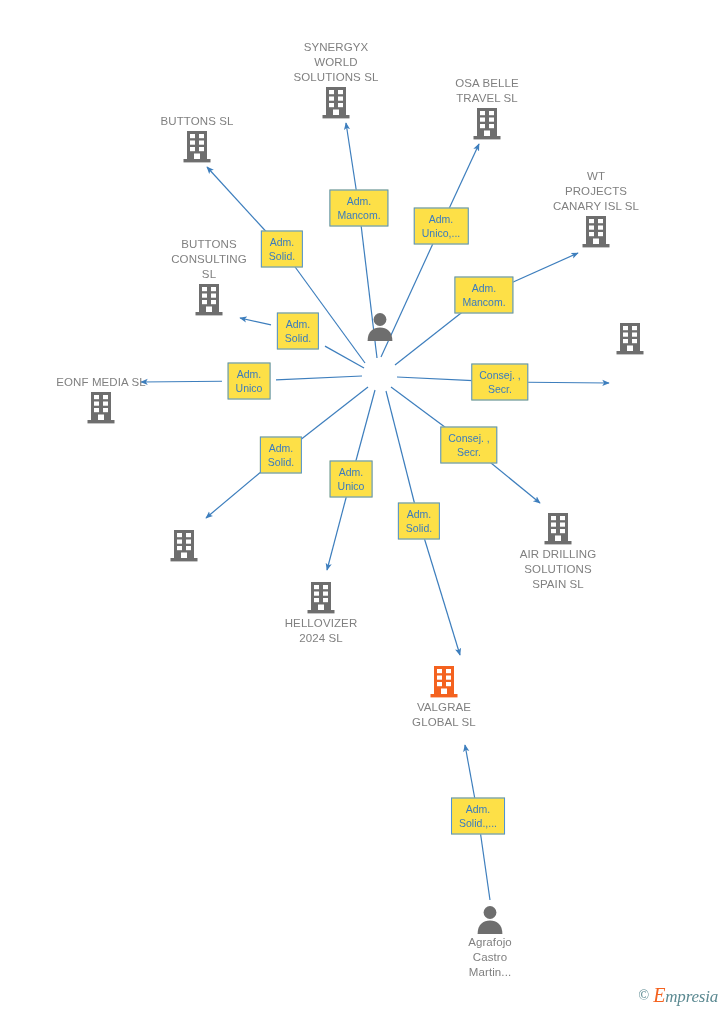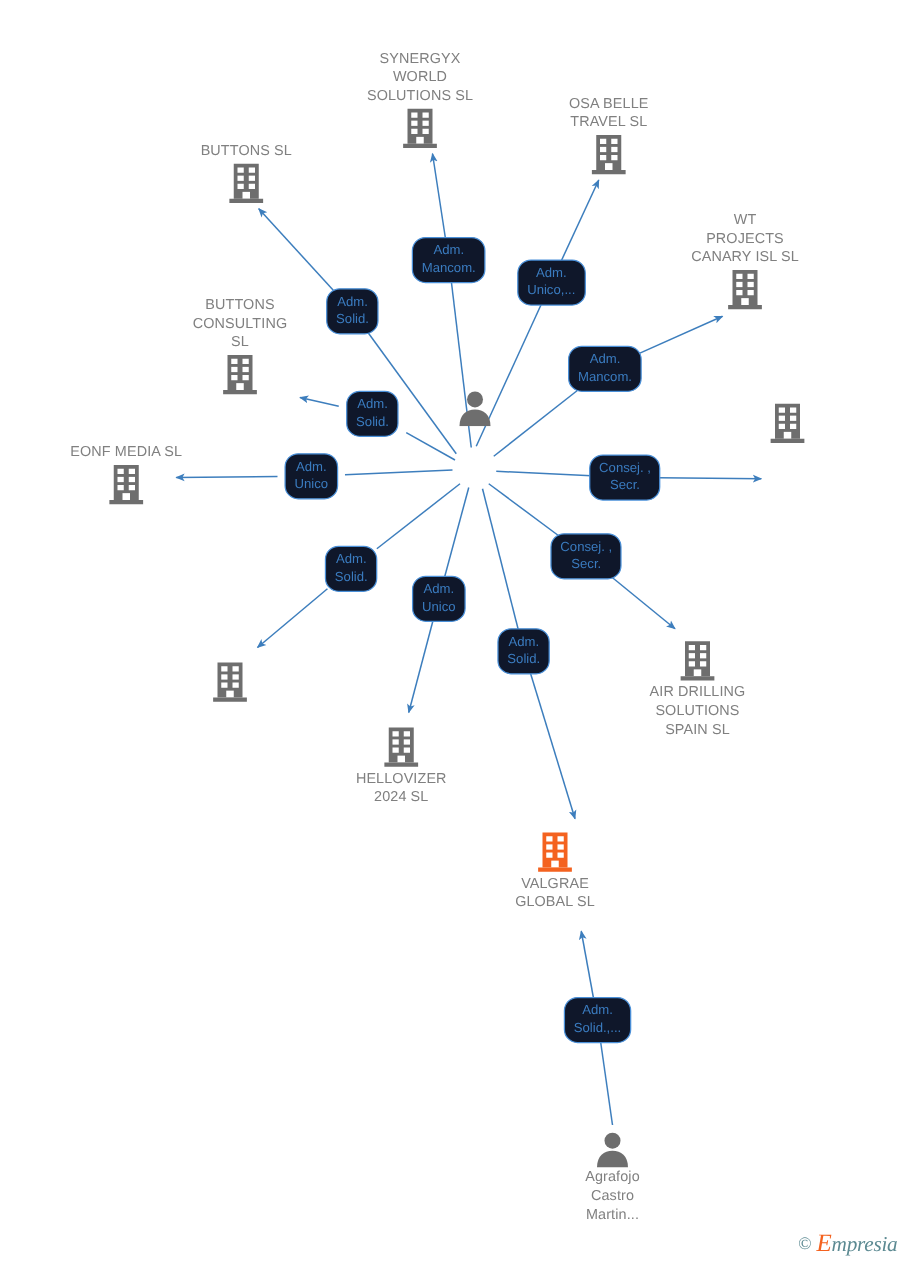--- a/index.html
+++ b/index.html
@@ -36,23 +36,23 @@
   .node-icon {
     display: block;
     margin: 0 auto;
   }
   .node.below .node-label { margin-top: 1px; }
   .node.above .node-label { margin-bottom: 1px; }
 
   .edge-label {
     position: absolute;
     transform: translate(-50%, -50%);
-    background: #0f172a;
+    background: #fde047;
     border: 1.6px solid #4a90d9;
-    border-radius: 11px;
+    border-radius: 0;
     color: #3a7bbf;
     font-size: 10.5px;
     line-height: 13.5px;
     text-align: center;
     padding: 4px 7px;
     white-space: pre-line;
     box-sizing: border-box;
   }
   .watermark {
     position: absolute;
@@ -175,21 +175,21 @@
         <rect x="8" y="4" width="5" height="4.2" fill="#fff"></rect>
         <rect x="17" y="4" width="5" height="4.2" fill="#fff"></rect>
         <rect x="8" y="10.5" width="5" height="4.2" fill="#fff"></rect>
         <rect x="17" y="10.5" width="5" height="4.2" fill="#fff"></rect>
         <rect x="8" y="17" width="5" height="4.2" fill="#fff"></rect>
         <rect x="17" y="17" width="5" height="4.2" fill="#fff"></rect>
         <rect x="12" y="23.5" width="6" height="5.5" fill="#fff"></rect>
         <rect x="1.5" y="29" width="27" height="3.4" fill="#6e6e6e"></rect>
       </svg>
     </div>
-    <div class="node above" style="top: 237px; left: 192px; text-align: center;">
+    <div class="node above" style="top: 237px; left: 209px; text-align: center;">
       <div class="node-label">BUTTONS
 CONSULTING
 SL</div>
       <svg class="node-icon" width="30" height="34" viewBox="0 0 30 34" aria-hidden="true">
         <rect x="5" y="1" width="20" height="28" fill="#6e6e6e"></rect>
         <rect x="8" y="4" width="5" height="4.2" fill="#fff"></rect>
         <rect x="17" y="4" width="5" height="4.2" fill="#fff"></rect>
         <rect x="8" y="10.5" width="5" height="4.2" fill="#fff"></rect>
         <rect x="17" y="10.5" width="5" height="4.2" fill="#fff"></rect>
         <rect x="8" y="17" width="5" height="4.2" fill="#fff"></rect>
@@ -204,21 +204,21 @@
         <rect x="8" y="4" width="5" height="4.2" fill="#fff"></rect>
         <rect x="17" y="4" width="5" height="4.2" fill="#fff"></rect>
         <rect x="8" y="10.5" width="5" height="4.2" fill="#fff"></rect>
         <rect x="17" y="10.5" width="5" height="4.2" fill="#fff"></rect>
         <rect x="8" y="17" width="5" height="4.2" fill="#fff"></rect>
         <rect x="17" y="17" width="5" height="4.2" fill="#fff"></rect>
         <rect x="12" y="23.5" width="6" height="5.5" fill="#fff"></rect>
         <rect x="1.5" y="29" width="27" height="3.4" fill="#6e6e6e"></rect>
       </svg>
     </div>
-    <div class="node above" style="top: 355px; left: 101px; text-align: center;">
+    <div class="node above" style="top: 375px; left: 101px; text-align: center;">
       <div class="node-label">EONF MEDIA  SL</div>
       <svg class="node-icon" width="30" height="34" viewBox="0 0 30 34" aria-hidden="true">
         <rect x="5" y="1" width="20" height="28" fill="#6e6e6e"></rect>
         <rect x="8" y="4" width="5" height="4.2" fill="#fff"></rect>
         <rect x="17" y="4" width="5" height="4.2" fill="#fff"></rect>
         <rect x="8" y="10.5" width="5" height="4.2" fill="#fff"></rect>
         <rect x="17" y="10.5" width="5" height="4.2" fill="#fff"></rect>
         <rect x="8" y="17" width="5" height="4.2" fill="#fff"></rect>
         <rect x="17" y="17" width="5" height="4.2" fill="#fff"></rect>
         <rect x="12" y="23.5" width="6" height="5.5" fill="#fff"></rect>

